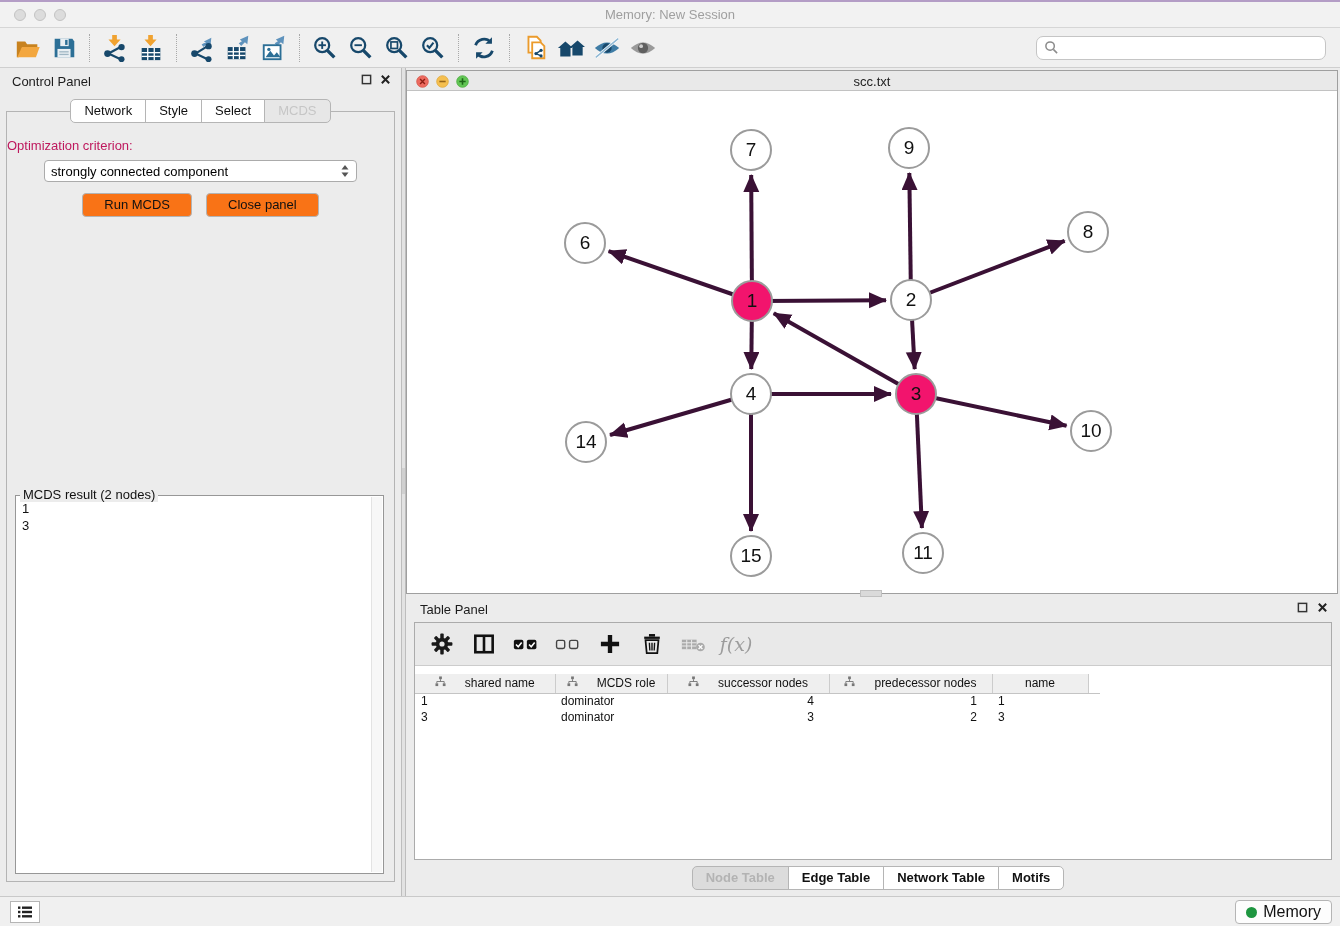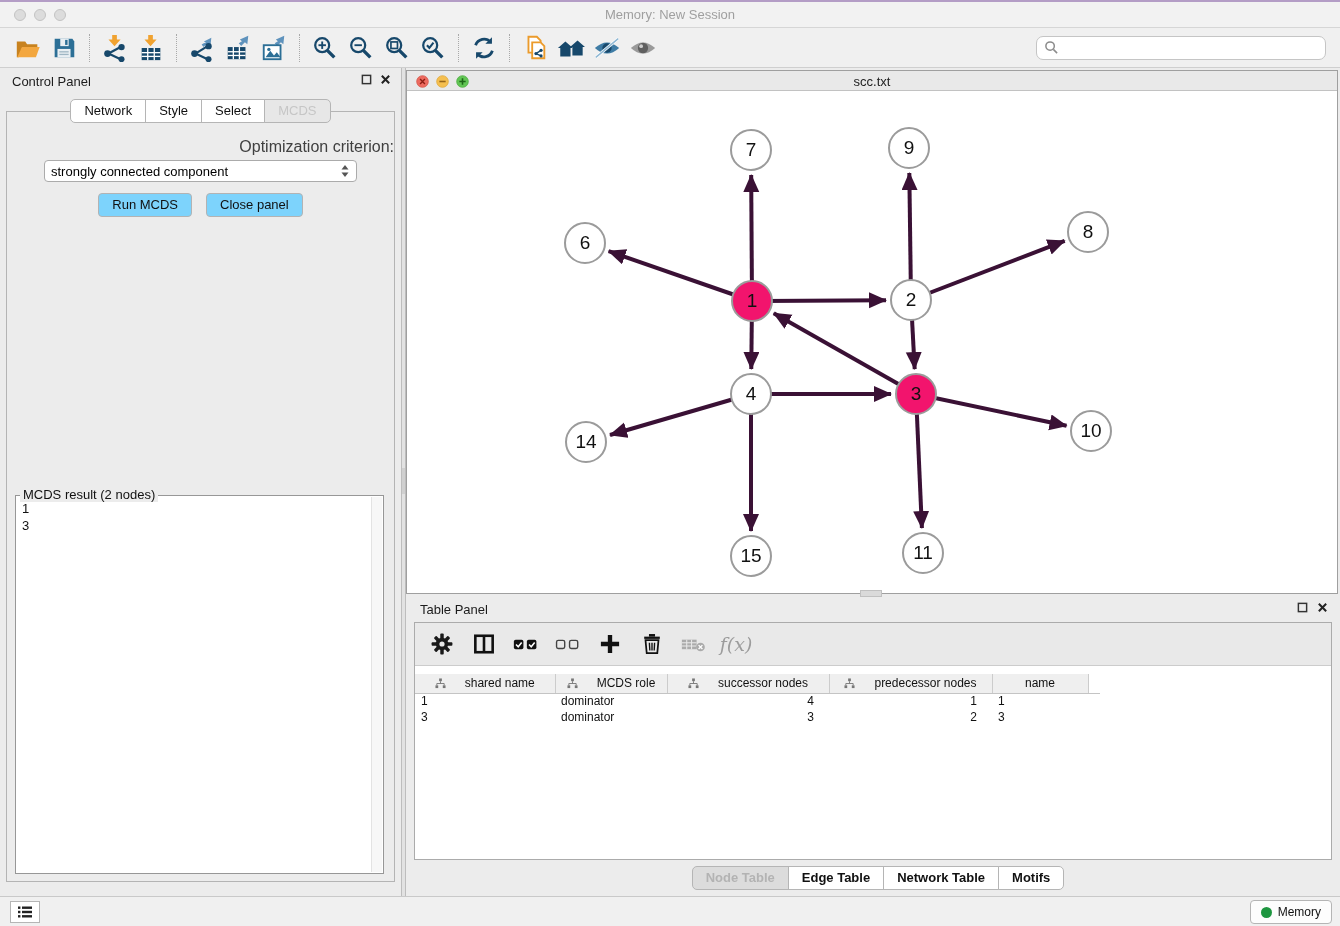--- a/index.html
+++ b/index.html
@@ -24,25 +24,25 @@
   .control-panel { position:absolute; left:0; top:66px; width:401px; height:830px; background:#ececec; }
   .cp-header { position:absolute; top:0; left:0; right:0; height:26px; }
   .cp-title { position:absolute; left:12px; top:6px; font-size:13px; color:#1c1c1c; }
   .panel-ctrls { position:absolute; right:10px; top:6px; display:flex; gap:8px; align-items:center; }
   .tabs-row { position:absolute; top:31px; left:0; right:0; display:flex; justify-content:center; z-index:3; }
   .tab { background:#fff; border:1px solid #b5b5b5; font-size:13px; padding:3px 13px 4px; margin-left:-1px; color:#111; }
   .tab:first-child { border-radius:5px 0 0 5px; margin-left:0; }
   .tab:last-child { border-radius:0 5px 5px 0; }
   .tab.disabled-active { background:#e7e7e7; color:#c6c6c6; }
   .cp-body { position:absolute; top:43px; left:6px; right:6px; bottom:16px; border:1px solid #b4b4b4; background:#ececec; z-index:1; }
-  .opt-label { position:absolute; top:26px; left:0; right:0; text-align:right; font-size:16px; color:#404040; }
+  .opt-label { position:absolute; top:26px; left:0; right:0; text-align:left; font-size:13px; color:#be185d; }
   .select-box { position:absolute; top:48px; left:37px; width:313px; height:22px; background:#fff; border:1px solid #ababab; border-radius:4px; display:flex; align-items:center; padding:0 6px; font-size:13px; }
   .select-box .sel-text { flex:1; }
   .btn-row { position:absolute; top:81px; left:0; right:0; display:flex; justify-content:center; gap:14px; }
-  .btn { background:#7dd3fc; border:1px solid #b3b3b3; border-radius:4px; font-size:13px; padding:3px 13px 4px; color:#111; font-family:"Liberation Sans",sans-serif; }
+  .btn { background:#f97316; border:1px solid #b3b3b3; border-radius:4px; font-size:13px; padding:3px 21px 4px; color:#111; font-family:"Liberation Sans",sans-serif; }
   .result-group { position:absolute; left:8px; right:10px; top:383px; bottom:7px; border:1px solid #979797; background:#fff; }
   .result-legend { position:absolute; top:-9px; left:4px; background:#ececec; padding:0 3px; font-size:13px; color:#111; }
   .result-text { position:absolute; inset:1px 13px 1px 1px; font-size:13px; color:#111; padding:3px 5px; line-height:17px; white-space:pre-line; }
   .result-scroll { position:absolute; top:1px; bottom:1px; right:1px; width:11px; background:#f7f7f7; border-left:1px solid #e3e3e3; }
   
   .v-split { position:absolute; left:401px; top:66px; width:5px; height:830px; background:#e2e2e2; border-left:1px solid #bdbdbd; border-right:1px solid #bdbdbd; }
   .v-grip { position:absolute; left:0; right:0; top:400px; height:26px; background:#d0d0d0; }
   .h-grip { position:absolute; left:860px; top:588px; width:22px; height:7px; background:#dadada; border:1px solid #c0c0c0; z-index:5; }
   
   .net-window { position:absolute; left:406px; top:68px; width:932px; height:524px; background:#fff; border:1px solid #9f9f9f; }
@@ -56,34 +56,34 @@
   
   .table-panel { position:absolute; left:406px; top:592px; width:934px; height:304px; background:#ececec; }
   .tp-title { position:absolute; left:14px; top:8px; font-size:13px; color:#1c1c1c; }
   .tp-ctrls { position:absolute; right:12px; top:8px; display:flex; gap:9px; align-items:center; }
   .tp-container { position:absolute; left:8px; right:8px; top:28px; height:238px; border:1px solid #ababab; background:#fff; }
   .tp-toolbar { position:absolute; top:0; left:0; right:0; height:43px; background:#e9e9e9; border-bottom:1px solid #cccccc; display:flex; align-items:center; padding-left:12px; gap:12px; }
   .tp-ico { width:30px; height:30px; display:flex; align-items:center; justify-content:center; }
   .fx-label { font-family:"DejaVu Serif", serif; font-style:italic; font-size:19px; color:#9c9c9c; }
   .node-table { position:absolute; top:51px; left:0; right:0; border-collapse:collapse; font-size:12px; }
   .node-table th { background:#efefef; border-right:1px solid #cccccc; border-bottom:1px solid #c4c4c4; font-weight:normal; height:19px; padding:0 4px; color:#111; white-space:nowrap; }
-  .node-table th .th-inner { display:flex; align-items:center; justify-content:center; gap:19px; }
+  .node-table th .th-inner { display:flex; align-items:flex-start; justify-content:center; gap:19px; }
   .node-table td { height:16px; padding:0 6px; color:#111; white-space:nowrap; }
   .node-table td.col2, .node-table td.col3 { text-align:right; padding-right:15px; }
   .c0{width:140px}.c1{width:112px}.c2{width:162px}.c3{width:163px}.c4{width:96px}
   .cfill{ background:#fff !important; border-right:none !important; }
   .tp-tabs { position:absolute; bottom:8px; left:0; right:0; display:flex; justify-content:center; }
   .tp-tab { background:#fff; border:1px solid #b5b5b5; font-size:13px; font-weight:bold; padding:3px 13px 4px; margin-left:-1px; color:#111; }
   .tp-tab:first-child { border-radius:5px 0 0 5px; margin-left:10px; }
   .tp-tab:last-child { border-radius:0 5px 5px 0; }
   .tp-tab.disabled-active { background:#dcdcdc; color:#b3b3b3; }
   
   .statusbar { position:absolute; left:0; right:0; bottom:0; height:30px; background:#f0f0f0; border-top:1px solid #c9c9c9; }
   .sb-left-btn { position:absolute; left:10px; top:4px; width:30px; height:22px; background:#fff; border:1px solid #b5b5b5; display:flex; align-items:center; justify-content:center; }
-  .memory-btn { position:absolute; right:8px; top:3px; height:24px; background:#fdfdfd; border:1px solid #b5b5b5; border-radius:4px; display:flex; align-items:center; gap:6px; padding:0 10px; font-size:12px; color:#111; }
+  .memory-btn { position:absolute; right:8px; top:3px; height:24px; background:#fdfdfd; border:1px solid #b5b5b5; border-radius:4px; display:flex; align-items:center; gap:6px; padding:0 10px; font-size:16px; color:#111; }
   .mem-dot { width:11px; height:11px; border-radius:50%; background:#1e9640; }
 </style>
 </head>
 <body>
 
 <div class="titlebar">
   <div class="tl-group">
     <span class="tl"></span>
     <span class="tl"></span>
     <span class="tl"></span>

